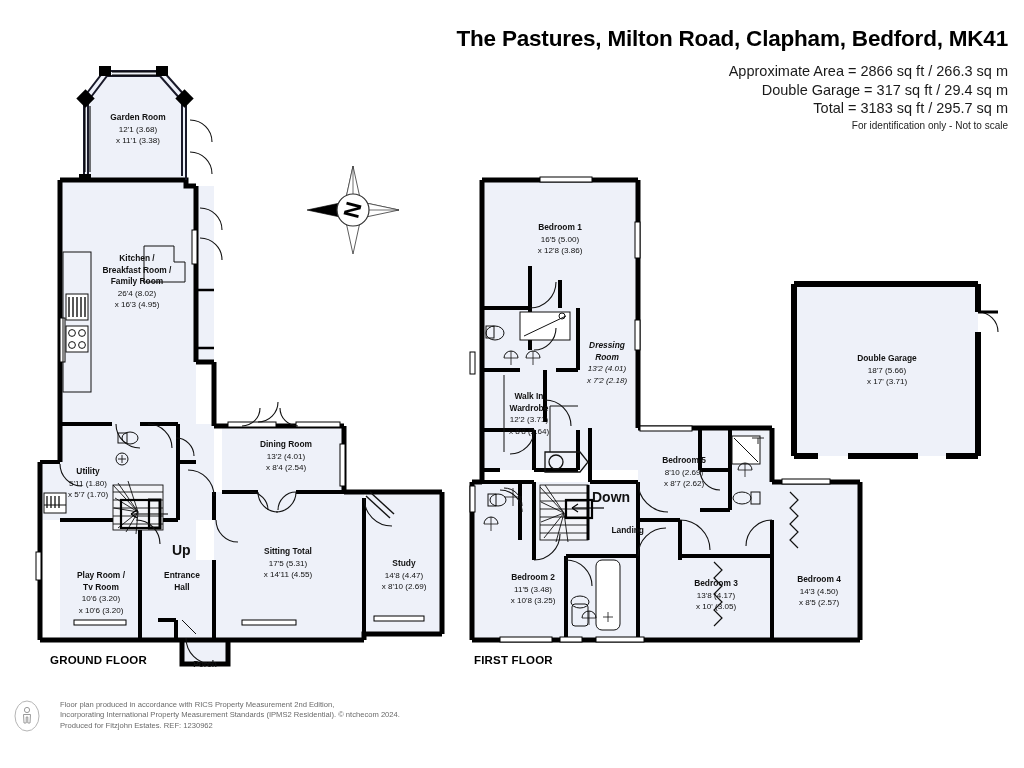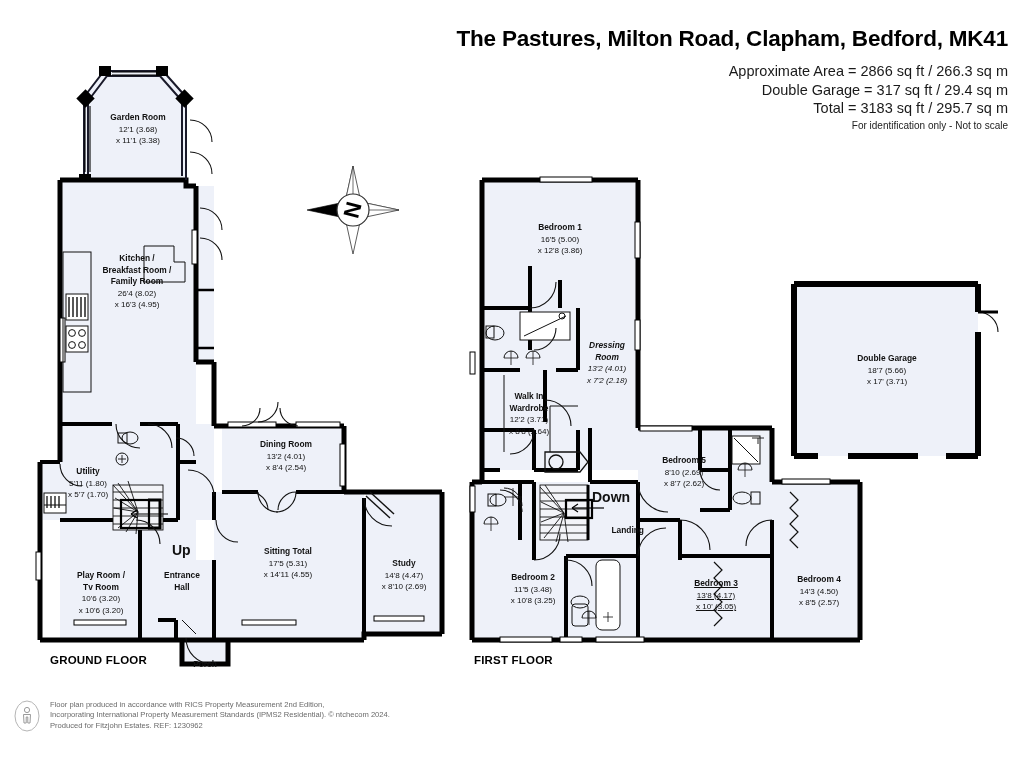--- a/index.html
+++ b/index.html
@@ -32,21 +32,21 @@
   
   .lbl{position:absolute; text-align:center; line-height:11.5px;
        font-size:8.2px; color:#111; white-space:nowrap;}
   .lbl .nm{font-weight:bold; font-size:8.4px; display:block;}
   .lbl .dm{display:block; font-size:8.1px;}
   .floorlabel{position:absolute; font-size:11.5px; font-weight:bold;
               letter-spacing:0.2px; color:#000;}
   .smalllbl{position:absolute;font-size:14px;font-weight:bold;color:#111;}
 
   
-  .footer{position:absolute; left:14px; top:700px; display:flex; gap:10px;
+  .footer{position:absolute; left:14px; top:700px; display:flex; gap:20px;
           align-items:flex-start;}
   .footer-logo{width:26px;height:32px;flex:0 0 auto;}
   .footer-txt{font-size:7.6px;line-height:10.4px;color:#6a6a6a;
               font-family:"Liberation Sans", sans-serif;}
   .footer-txt div{white-space:nowrap;}
 </style>
 </head>
 <body>
 
 <div class="page">
@@ -549,21 +549,21 @@
   <div class="lbl" style="left:580px;top:525px;width:64px;text-align:right;">
     <span class="nm">Landing</span>
   </div>
 
   <div class="lbl" style="left:490px;top:572px;width:86px;">
     <span class="nm">Bedroom 2</span>
     <span class="dm">11'5 (3.48)</span>
     <span class="dm">x 10'8 (3.25)</span>
   </div>
 
-  <div class="lbl" style="left:673px;top:578px;width:86px;text-decoration:underline;">
+  <div class="lbl" style="left:673px;top:578px;width:86px;">
     <span class="nm">Bedroom 3</span>
     <span class="dm">13'8 (4.17)</span>
     <span class="dm">x 10' (3.05)</span>
   </div>
 
   <div class="lbl" style="left:776px;top:574px;width:86px;">
     <span class="nm">Bedroom 4</span>
     <span class="dm">14'3 (4.50)</span>
     <span class="dm">x 8'5 (2.57)</span>
   </div>

